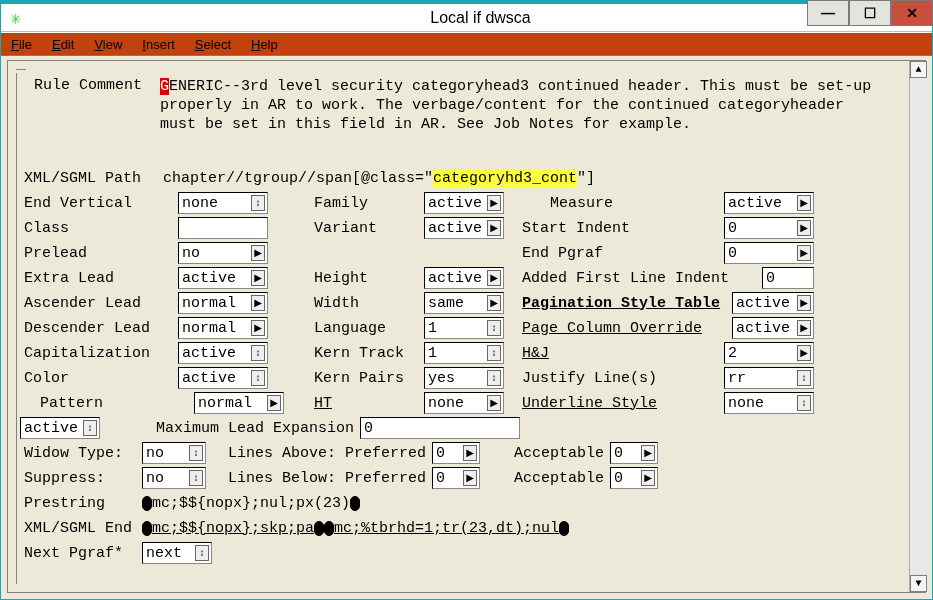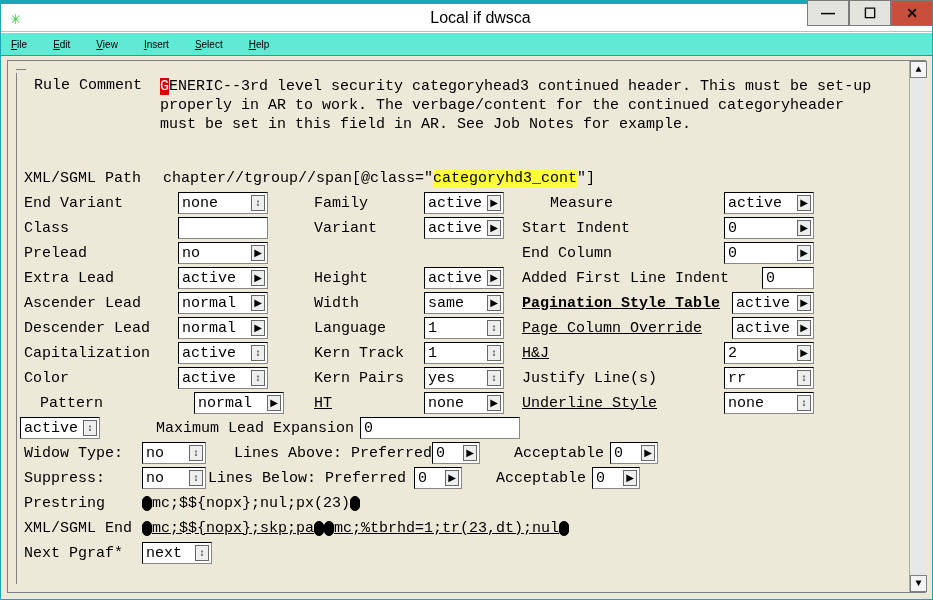--- a/index.html
+++ b/index.html
@@ -40,28 +40,28 @@
   .winbtns { position:absolute; right:-1px; top:-4px; display:flex; }
   .winbtn {
     width:42px; height:26px;
     background:#e4e4de; border:1px solid #7a7a7a;
     display:flex; align-items:center; justify-content:center;
     font-size:14px; font-weight:bold; font-family:sans-serif;
   }
   .winbtn.close { background:#c94f3d; color:#000; }
   .menubar {
     height: 24px;
-    background: #5eead4;
+    background: #c2410c;
     border-top:1px solid #fff;
     border-bottom:1px solid #7a7a7a;
     display:flex; align-items:center;
     padding: 0 10px;
     font-family: "Segoe UI", Arial, sans-serif;
-    font-size:10px;
-    gap: 26px;
+    font-size:13px;
+    gap: 20px;
   }
   .menubar span u { text-decoration: underline; }
   .client {
     position:absolute; left:6px; right:6px; top:56px; bottom:6px;
     background:#ece9d8;
     border:1px solid #808080;
     border-right:none;
   }
   .scrollbar {
     position:absolute; right:0; top:0; bottom:0;
@@ -162,21 +162,21 @@
           <span>chapter//tgroup//span[@class="</span>
             <span class="hl">categoryhd3_cont</span>
             <span>"]</span>
         </div>
       </div>
 
       <div class="cols">
 
         <div class="col">
           <div class="row">
-              <span class="lbl" style="width:158px;padding-left:4px;">End Variant</span>
+              <span class="lbl" style="width:158px;padding-left:4px;">End Vertical</span>
             <div class="sel" style="width:90px;">
                 <span class="v">none</span>
                 <span class="btn">↕</span>
               </div>
             </div>
           <div class="row">
               <span class="lbl" style="width:158px;padding-left:4px;">Class</span>
             <input class="fld" style="width: 90px;" value="">
             </div>
           <div class="row">
@@ -299,21 +299,21 @@
               </div>
             </div>
           <div class="row">
               <span class="lbl" style="width:202px;">Start Indent</span>
             <div class="sel" style="width:90px;">
                 <span class="v">0</span>
                 <span class="btn">▶</span>
               </div>
             </div>
           <div class="row">
-              <span class="lbl" style="width:202px;">End Column</span>
+              <span class="lbl" style="width:202px;">End Pgraf</span>
             <div class="sel" style="width:90px;">
                 <span class="v">0</span>
                 <span class="btn">▶</span>
               </div>
             </div>
           <div class="row">
               <span class="lbl" style="width:240px;">Added First Line Indent</span>
             <input class="fld" style="width: 52px;" value="0">
             </div>
           <div class="row">
@@ -362,39 +362,39 @@
         <span class="lbl" style="width:260px; text-align:right; padding-right:6px;">Maximum Lead Expansion</span>
         <input class="fld" style="width: 160px;" value="0">
       </div>
 
       <div class="row">
         <span class="lbl" style="width:122px;padding-left:4px;">Widow Type:</span>
         <div class="sel" style="width:64px;">
             <span class="v">no</span>
             <span class="btn">↕</span>
           </div>
-        <span class="lbl" style="width:226px;text-align:right;">Lines Above: Preferred</span>
+        <span class="lbl" style="width:226px;text-align:right;padding-right:6px;">Lines Above: Preferred</span>
         <div class="sel" style="width:48px;">
             <span class="v">0</span>
             <span class="btn">▶</span>
           </div>
         <span class="lbl" style="width:130px;text-align:right;padding-right:6px;">Acceptable</span>
         <div class="sel" style="width:48px;">
             <span class="v">0</span>
             <span class="btn">▶</span>
           </div>
       </div>
 
       <div class="row">
         <span class="lbl" style="width:122px;padding-left:4px;">Suppress:</span>
         <div class="sel" style="width:64px;">
             <span class="v">no</span>
             <span class="btn">↕</span>
           </div>
-        <span class="lbl" style="width:208px;text-align:center;padding-right:6px;">Lines Below: Preferred</span>
+        <span class="lbl" style="width:226px;text-align:right;padding-right:6px;">Lines Below: Preferred</span>
         <div class="sel" style="width:48px;">
             <span class="v">0</span>
             <span class="btn">▶</span>
           </div>
         <span class="lbl" style="width:130px;text-align:right;padding-right:6px;">Acceptable</span>
         <div class="sel" style="width:48px;">
             <span class="v">0</span>
             <span class="btn">▶</span>
           </div>
       </div>

